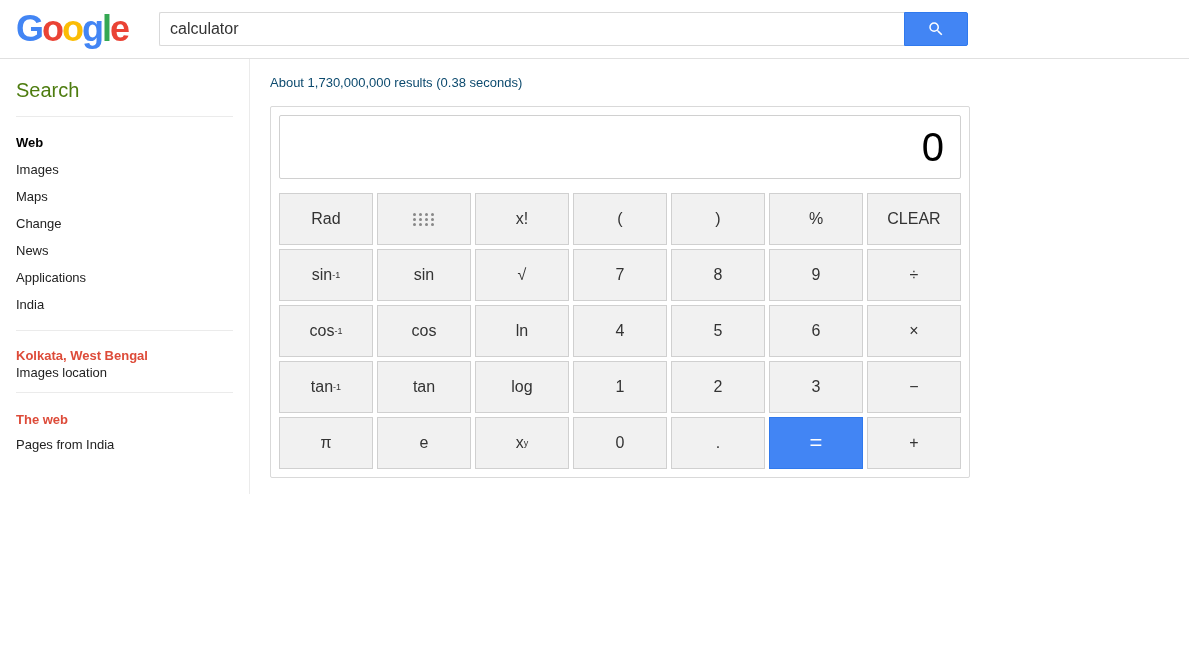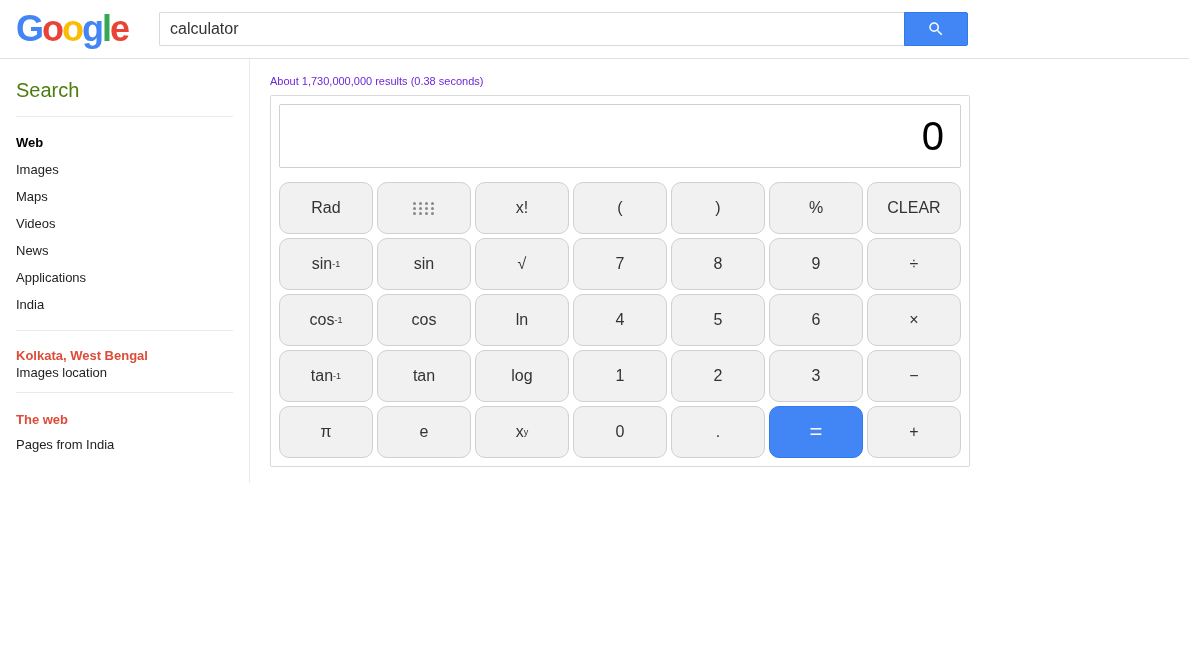--- a/index.html
+++ b/index.html
@@ -128,23 +128,23 @@
       color: #dd4b39;
       font-weight: bold;
     }
 
     
     .content {
       flex: 1;
       padding: 16px 20px;
     }
     .results-info {
-      color: #6d28d9;
-      font-size: 11px;
-      margin-bottom: 8px;
+      color: #0c4a6e;
+      font-size: 13px;
+      margin-bottom: 16px;
     }
 
     
     .calculator {
       width: 700px;
       background: #fff;
       border: 1px solid #d9d9d9;
       border-radius: 2px;
       padding: 0;
     }
@@ -169,21 +169,21 @@
     }
     .calc-row {
       display: flex;
       gap: 4px;
     }
     .calc-btn {
       flex: 1;
       height: 52px;
       background: #f1f1f1;
       border: 1px solid #d0d0d0;
-      border-radius: 10px;
+      border-radius: 0;
       font-size: 16px;
       color: #333;
       cursor: pointer;
       display: flex;
       align-items: center;
       justify-content: center;
       font-family: Arial, sans-serif;
       position: relative;
     }
     .calc-btn.blue {
@@ -228,21 +228,21 @@
 </div>
 
 <div class="main">
 
   <div class="sidebar">
     <div class="sidebar-section-title">Search</div>
     <hr class="sidebar-divider">
     <a class="sidebar-nav-item active">Web</a>
     <a class="sidebar-nav-item">Images</a>
     <a class="sidebar-nav-item">Maps</a>
-    <a class="sidebar-nav-item">Videos</a>
+    <a class="sidebar-nav-item">Change</a>
     <a class="sidebar-nav-item">News</a>
     <a class="sidebar-nav-item">Applications</a>
     <a class="sidebar-nav-item">India</a>
     <hr class="sidebar-divider">
     <div class="sidebar-location">
       <span class="sidebar-location-name">Kolkata, West Bengal</span>
       <a class="sidebar-location-change">Images location</a>
     </div>
     <hr class="sidebar-divider">
     <div class="sidebar-filter-section">

